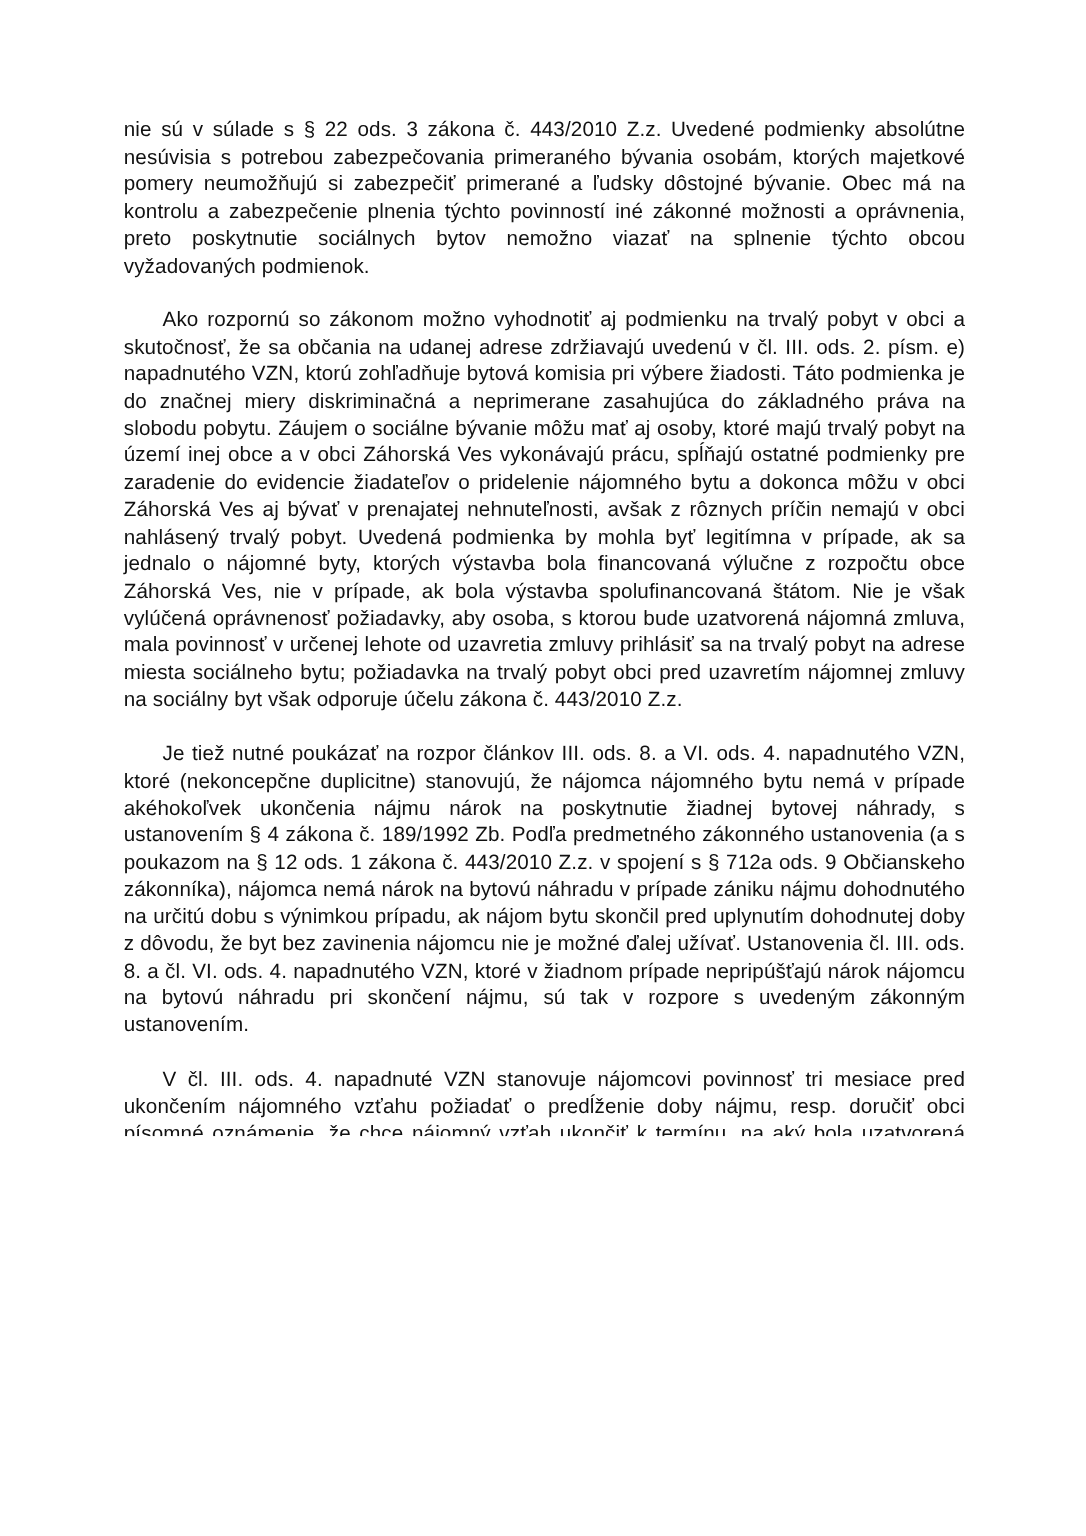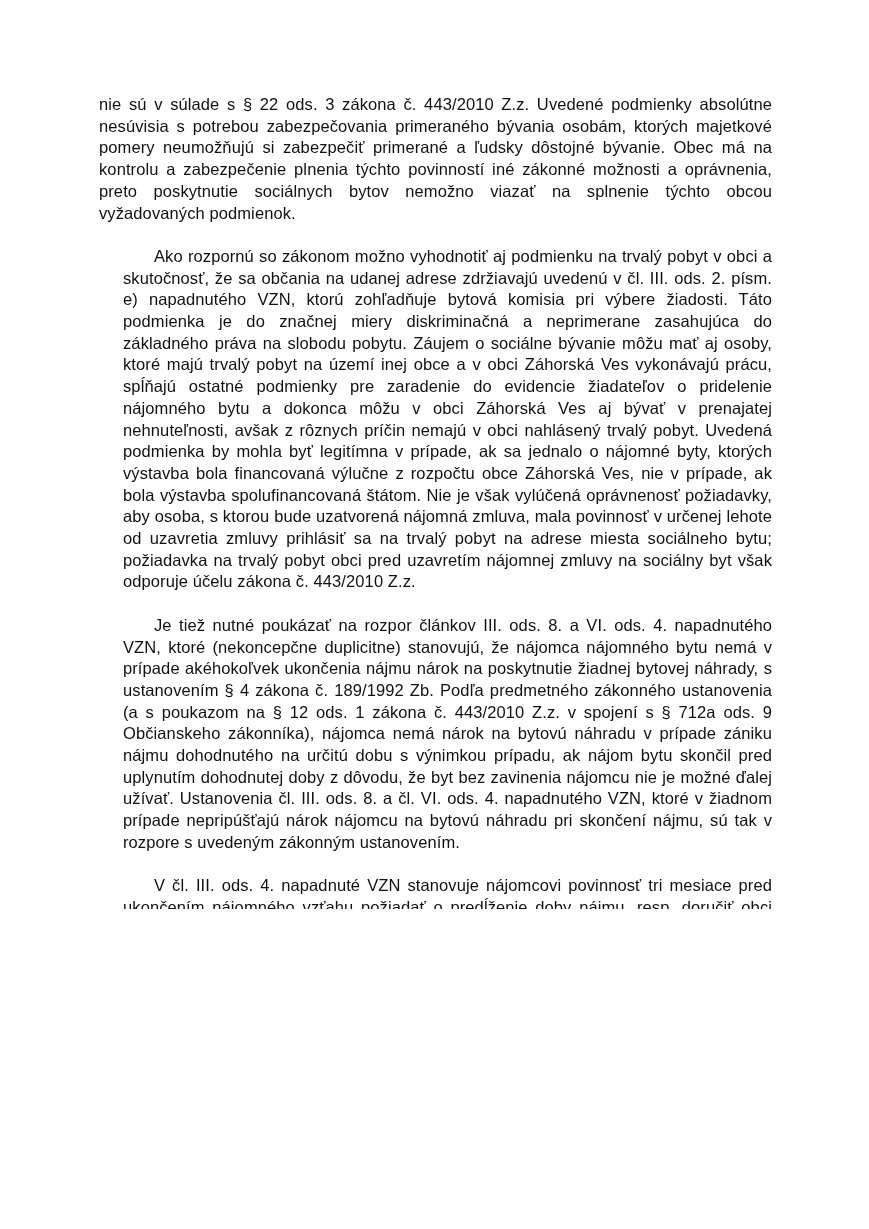--- a/index.html
+++ b/index.html
@@ -25,21 +25,20 @@
   }
   .content p {
     margin: 0 0 21.7px 0;
     font-size: 16.5px;
     line-height: 21.7px;
     text-align: justify;
     letter-spacing: 0.1px;
   }
   .content p.indent {
     text-indent: 31px;
-    margin-left: 24px;
   }
   .content p.continues {
     text-align-last: justify;
     margin-bottom: 0;
   }
   .footer {
     position: absolute;
     left: 0;
     right: 0;
     top: 1153px;

